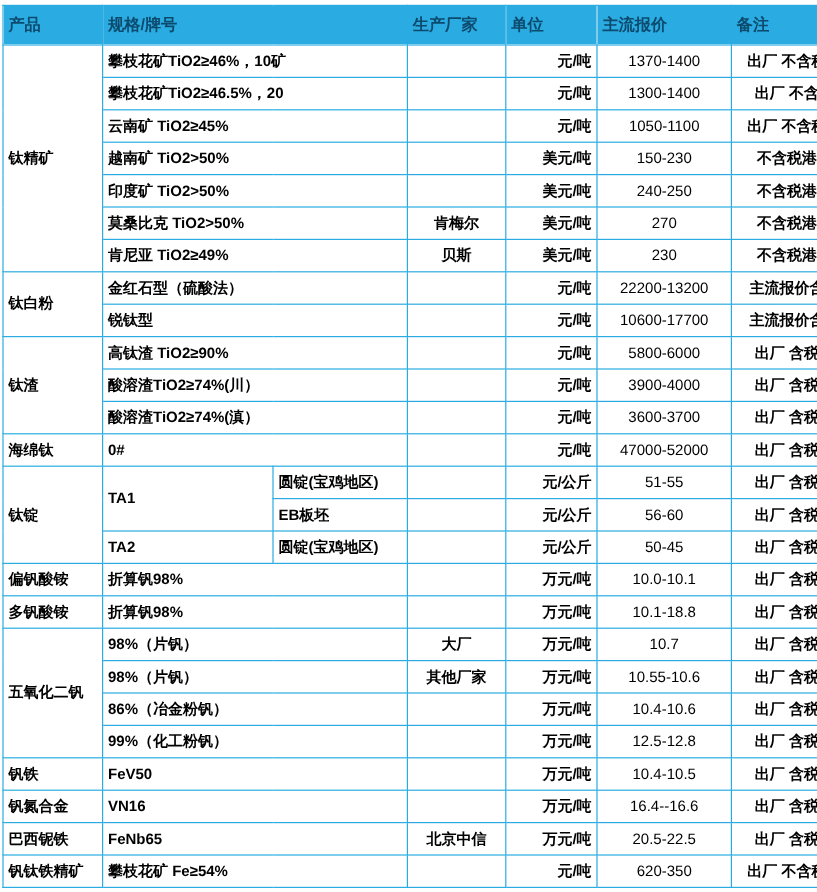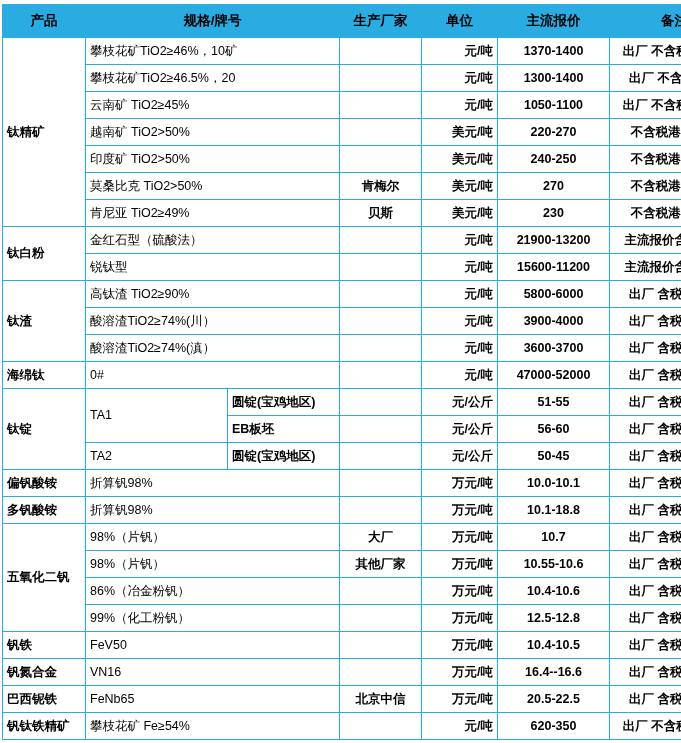--- a/index.html
+++ b/index.html
@@ -38,35 +38,35 @@
     border: 1px solid #2aace2;
     font-size: 12.5px;
     line-height: 1.2;
     padding: 3px 4px;
     vertical-align: middle;
     white-space: nowrap;
     overflow: hidden;
   }
   table.price-table thead th {
     background: #2aace2;
-    color: #000000;
-    font-weight: bold;
-    text-align: center;
+    color: #0c4a6e;
+    font-weight: bold;
+    text-align: left;
     height: 26px;
     font-size: 13.5px;
     border: 1px solid #2aace2;
   }
   td.cat {
     text-align: left;
     font-weight: bold;
     font-size: 13px;
   }
   td.spec {
     text-align: left;
-    font-weight: normal;
+    font-weight: bold;
     font-size: 12.5px;
     padding-left: 6px;
   }
   td.spec-sub {
     text-align: left;
     font-weight: bold;
     font-size: 12.5px;
     padding-left: 6px;
     margin-top: 28px;
   }
@@ -75,21 +75,21 @@
     font-weight: bold;
     font-size: 12.5px;
   }
   td.unit {
     text-align: right;
     font-weight: bold;
     font-size: 12.5px;
   }
   td.price {
     text-align: center;
-    font-weight: bold;
+    font-weight: normal;
     font-size: 12.5px;
   }
   td.remark {
     text-align: center;
     font-weight: bold;
     font-size: 12px;
   }
   tr.row { height: 27px; }
 </style>
 </head>
@@ -136,21 +136,21 @@
           <td class="spec" colspan="2">云南矿 TiO2≥45%</td>
           <td class="maker"></td>
           <td class="unit">元/吨</td>
           <td class="price">1050-1100</td>
           <td class="remark">出厂 不含税承兑价</td>
         </tr>
         <tr class="row">
           <td class="spec" colspan="2">越南矿 TiO2&gt;50%</td>
           <td class="maker"></td>
           <td class="unit">美元/吨</td>
-          <td class="price">220-270</td>
+          <td class="price">150-230</td>
           <td class="remark">不含税港口交货</td>
         </tr>
         <tr class="row">
           <td class="spec" colspan="2">印度矿 TiO2&gt;50%</td>
           <td class="maker"></td>
           <td class="unit">美元/吨</td>
           <td class="price">240-250</td>
           <td class="remark">不含税港口交货</td>
         </tr>
         <tr class="row">
@@ -165,28 +165,28 @@
           <td class="maker">贝斯</td>
           <td class="unit">美元/吨</td>
           <td class="price">230</td>
           <td class="remark">不含税港口交货</td>
         </tr>
         <tr class="row">
           <td class="cat" rowspan="2">钛白粉</td>
           <td class="spec" colspan="2">金红石型（硫酸法）</td>
           <td class="maker"></td>
           <td class="unit">元/吨</td>
-          <td class="price">21900-13200</td>
+          <td class="price">22200-13200</td>
           <td class="remark">主流报价含税承兑</td>
         </tr>
         <tr class="row">
           <td class="spec" colspan="2">锐钛型</td>
           <td class="maker"></td>
           <td class="unit">元/吨</td>
-          <td class="price">15600-11200</td>
+          <td class="price">10600-17700</td>
           <td class="remark">主流报价含税承兑</td>
         </tr>
         <tr class="row">
           <td class="cat" rowspan="3">钛渣</td>
           <td class="spec" colspan="2">高钛渣 TiO2≥90%</td>
           <td class="maker"></td>
           <td class="unit">元/吨</td>
           <td class="price">5800-6000</td>
           <td class="remark">出厂 含税承兑价</td>
         </tr>

